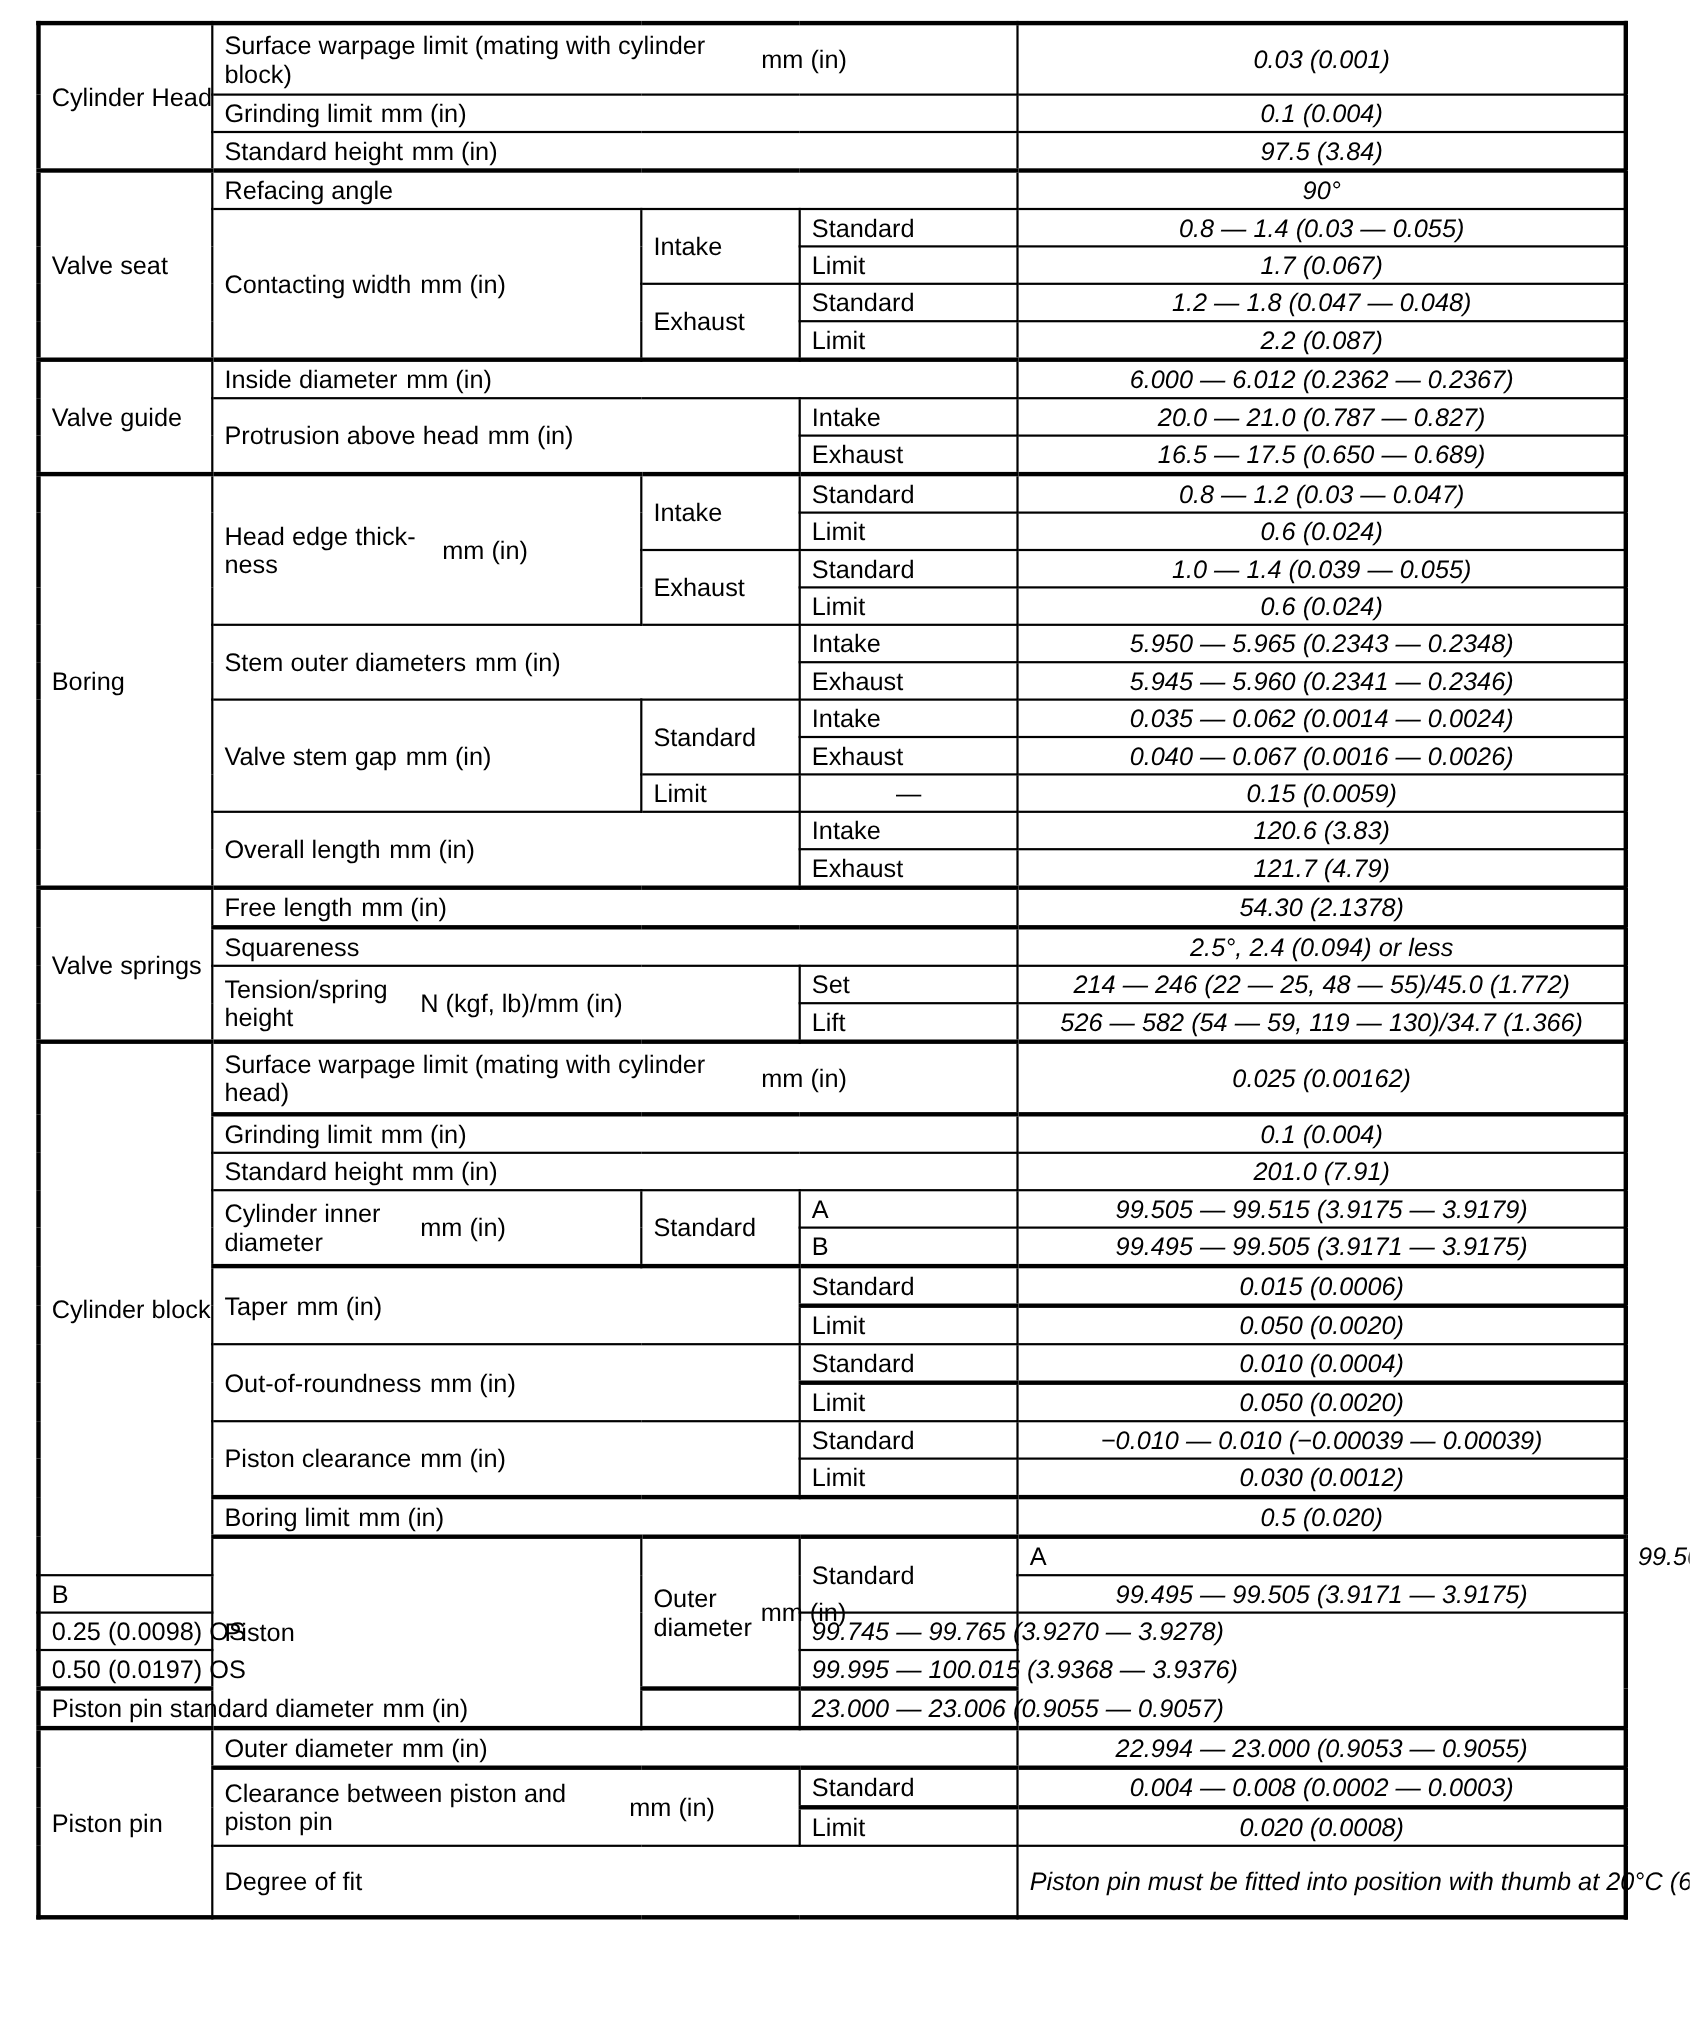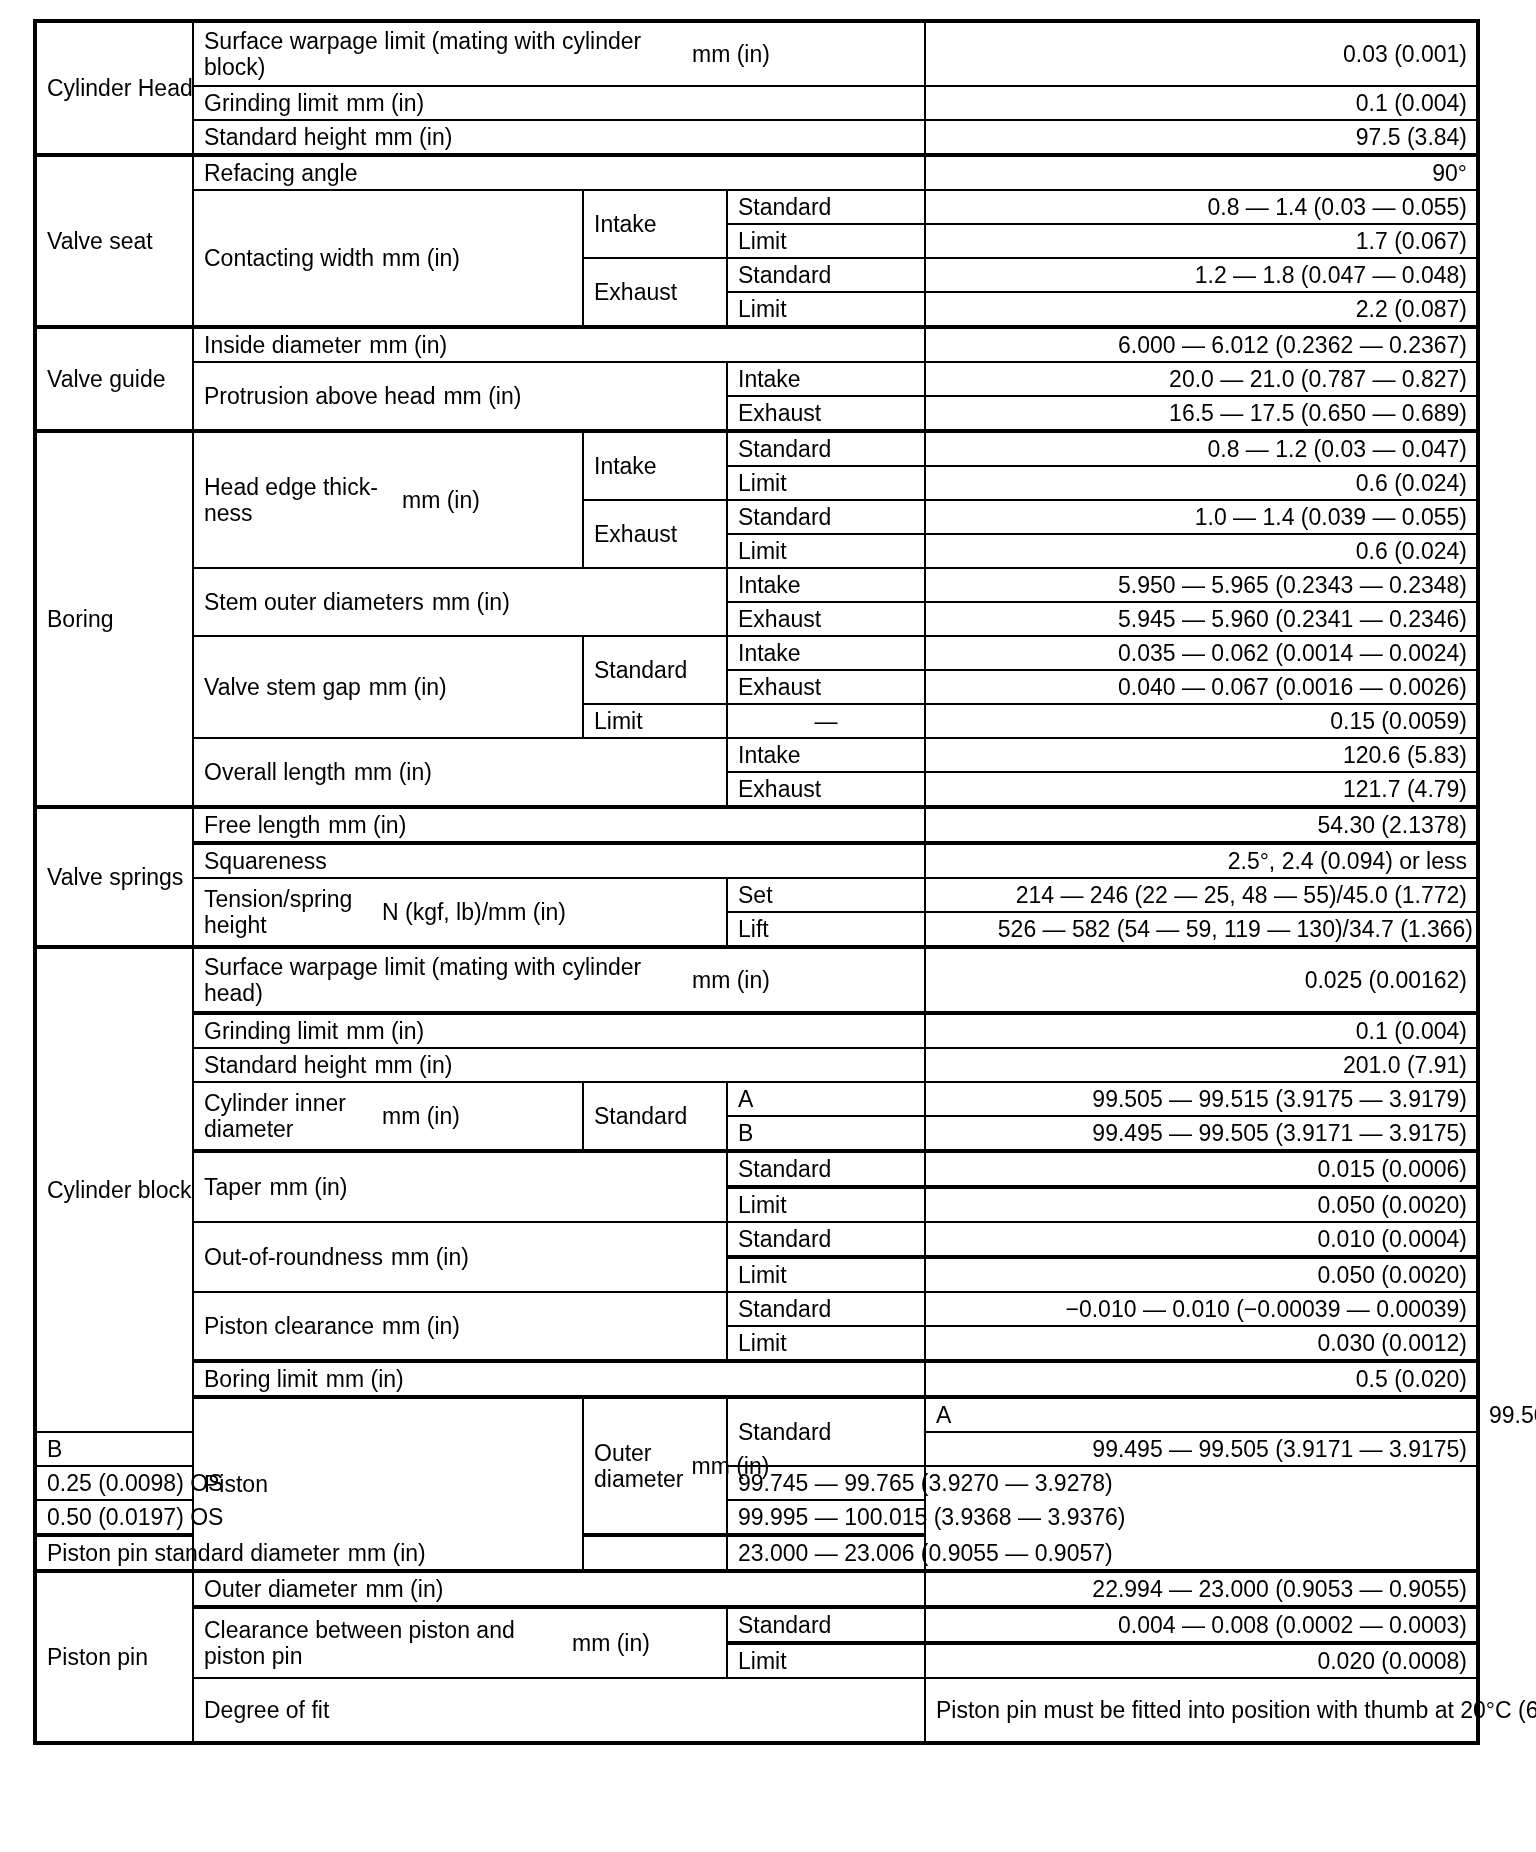--- a/index.html
+++ b/index.html
@@ -15,21 +15,21 @@
   }
   table.spec td {
     border: 2px solid #000;
     padding: 0 10px;
     height: 32px;
     line-height: 26px;
     vertical-align: middle;
     white-space: nowrap;
   }
   td.cat { white-space: normal; }
-  td.val { text-align: right; white-space: normal; }
+  td.val { text-align: center; white-space: normal; font-style: italic; }
   .wrap { display: flex; align-items: center; gap: 8px; }
   .wrap .lbl { white-space: normal; }
   .wrap .unit { white-space: nowrap; }
   tr.tall td { height: 62px; }
   tr.grp td { border-top: 4px solid #000; }
   col.c1 { width: 158px; }
   col.c2 { width: 390px; }
   col.c3 { width: 144px; }
   col.c4 { width: 198px; }
   col.c5 { width: 553px; }
@@ -192,21 +192,21 @@
       <td class="val">0.15 (0.0059)</td>
     </tr>
     <tr>
       <td colspan="2" rowspan="2">
           <div class="wrap">
             <span class="lbl">Overall length</span>
             <span class="unit">mm (in)</span>
           </div>
         </td>
       <td>Intake</td>
-      <td class="val">120.6 (5.83)</td>
+      <td class="val">120.6 (3.83)</td>
     </tr>
     <tr>
       <td>Exhaust</td>
       <td class="val">121.7 (4.79)</td>
     </tr>
 
     <tr class="grp">
       <td class="cat" rowspan="4"><span style="display:inline-block;max-width:100px">Valve springs</span></td>
       <td colspan="3">
           <div class="wrap">

